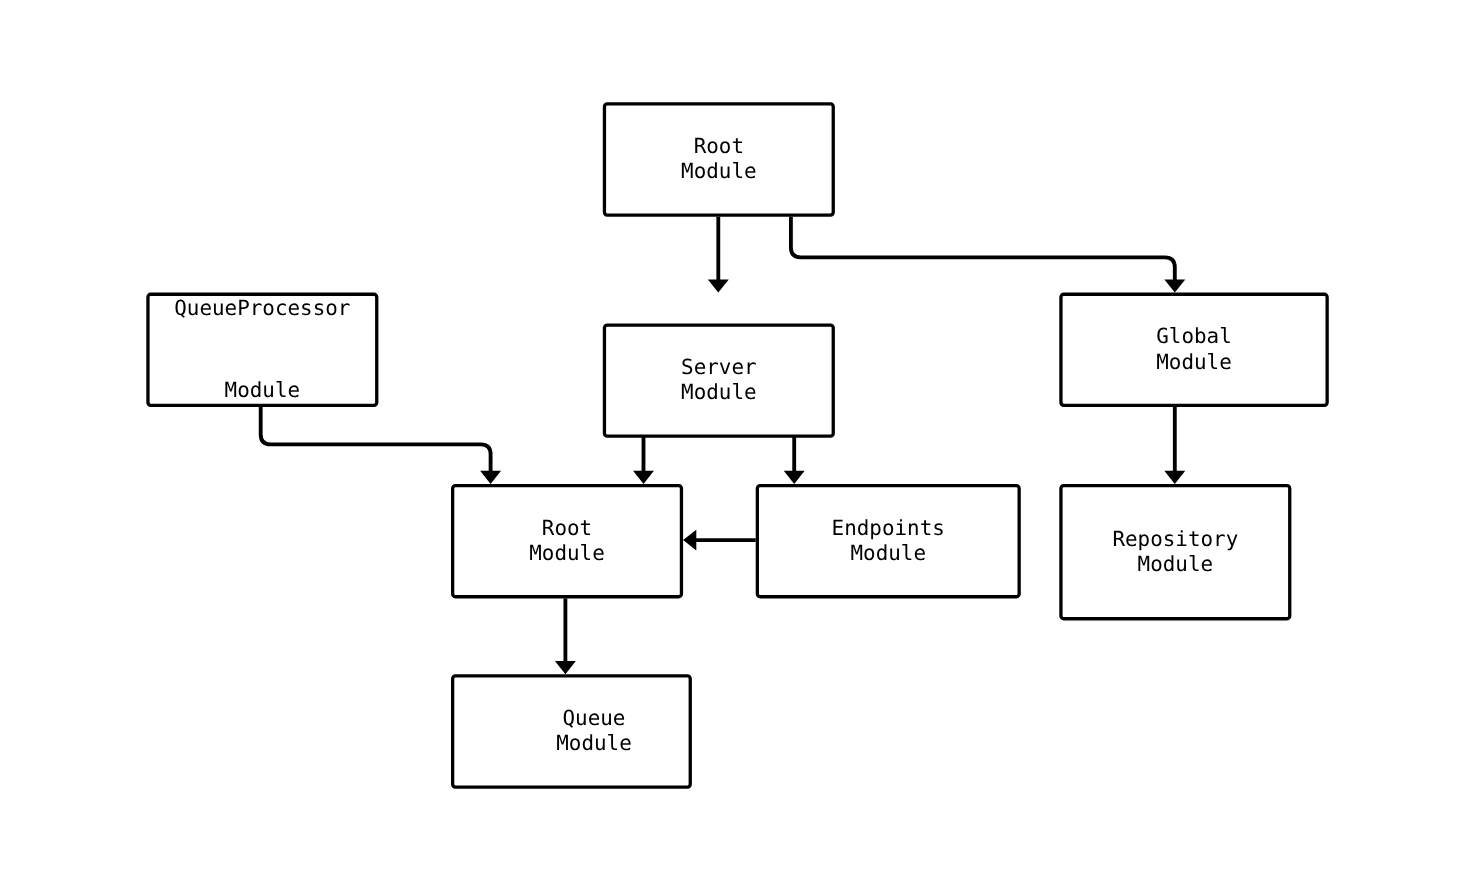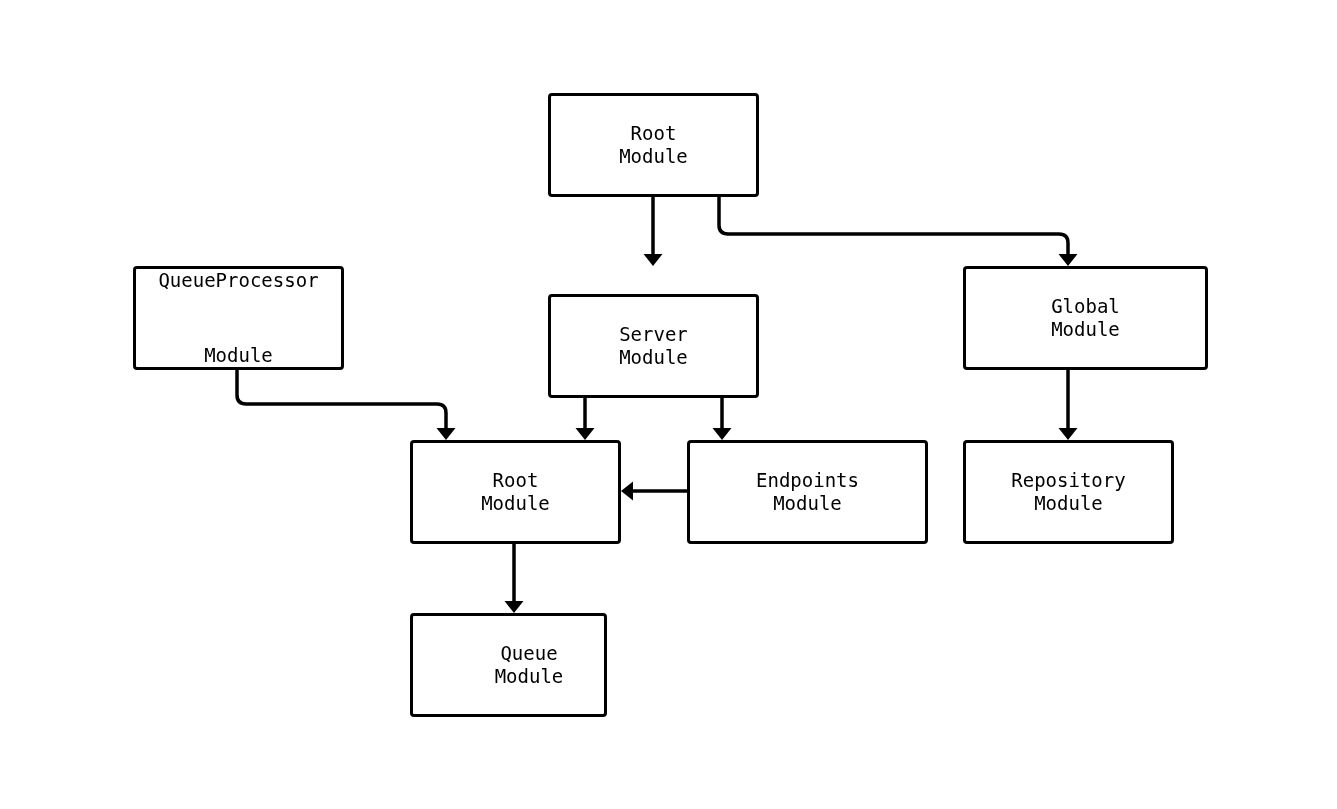--- a/index.html
+++ b/index.html
@@ -99,23 +99,23 @@
   <div class="node" style="left: 410px; top: 440px; width: 211px; height: 104px;">
     <span class="node-label">Root</span>
     <span class="node-label">Module</span>
   </div>
 
   <div class="node" style="left: 687px; top: 440px; width: 241px; height: 104px;">
     <span class="node-label">Endpoints</span>
     <span class="node-label">Module</span>
   </div>
 
-  <div class="node" style="left: 963px; top: 440px; width: 211px; height: 104px;">
+  <div class="node" style="left: 963px; top: 440px; width: 211px; height: 124px;">
     <span class="node-label">Repository</span>
     <span class="node-label">Module</span>
   </div>
 
-  <div class="node" style="left: 410px; top: 613px; width: 197px; height: 104px; padding-left: 41px;">
+  <div class="node" style="left: 410px; top: 613px; width: 219px; height: 104px; padding-left: 41px;">
     <span class="node-label">Queue</span>
     <span class="node-label">Module</span>
   </div>
 
 </div>
 
 </body></html>

